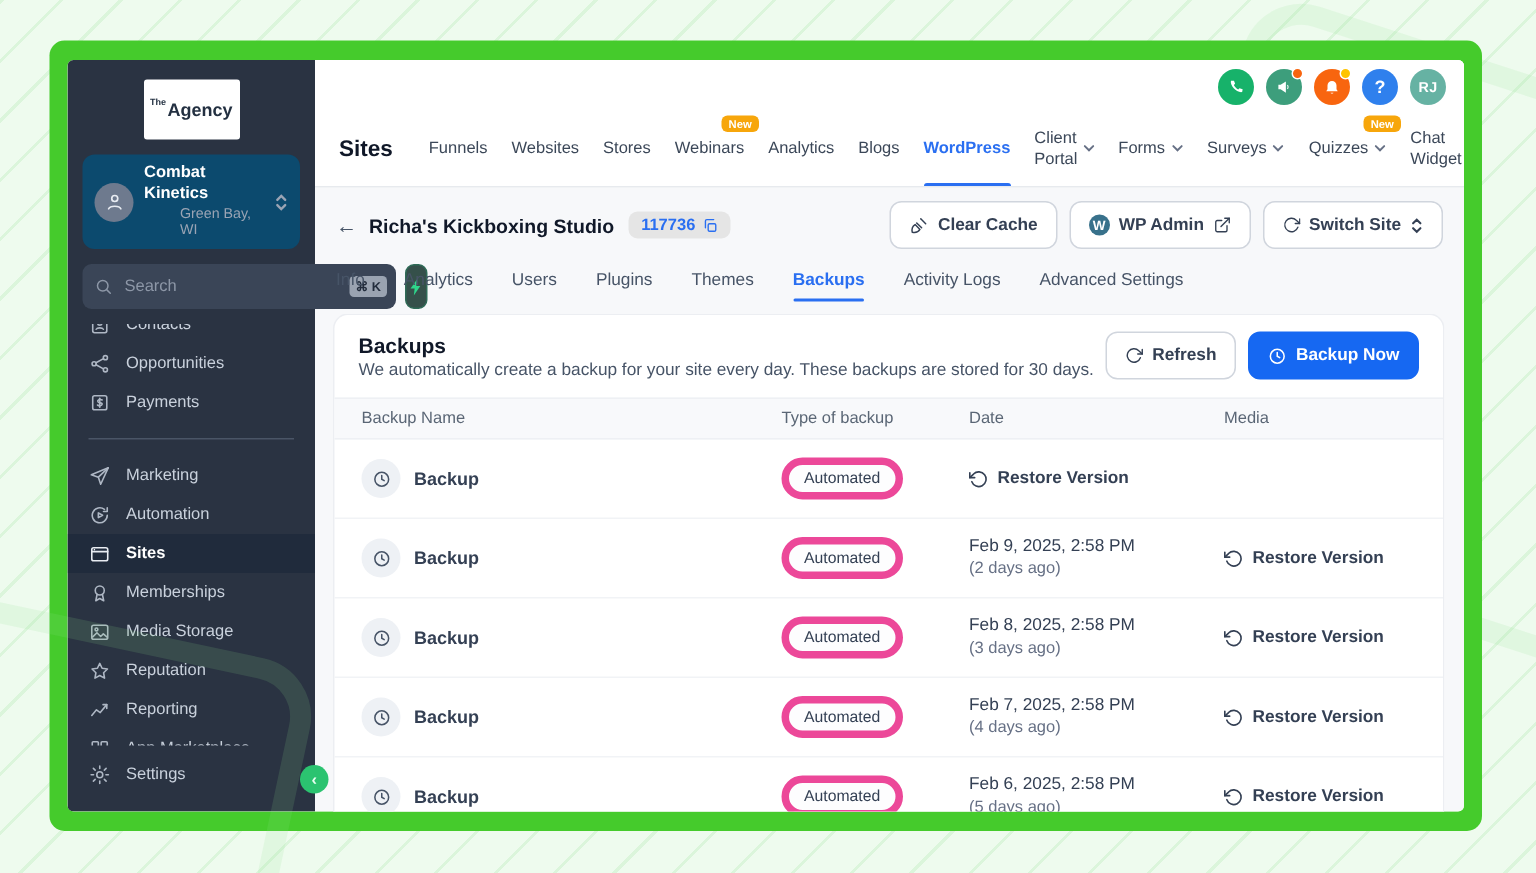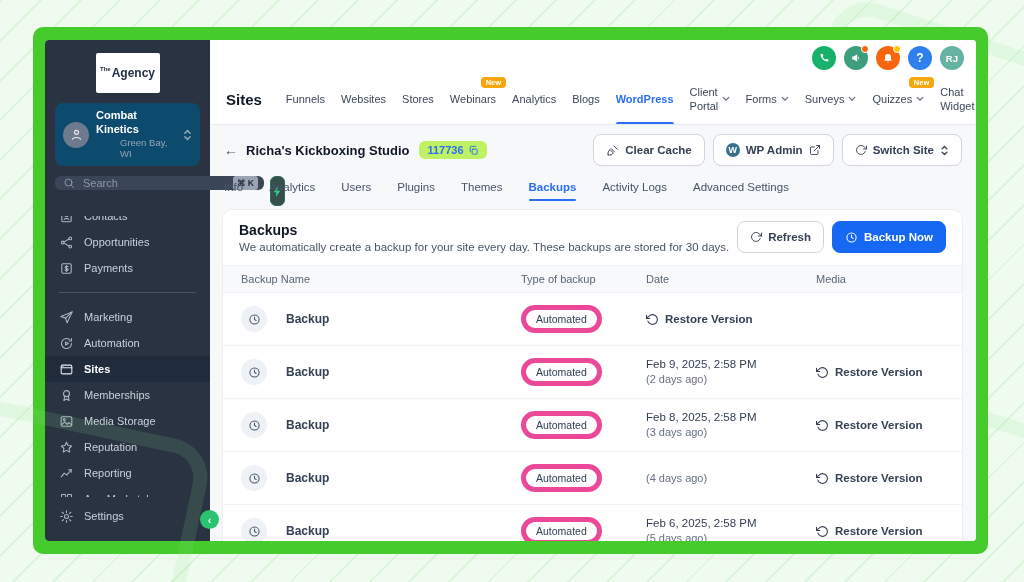--- a/index.html
+++ b/index.html
@@ -19,21 +19,21 @@
   .sidebar{position:relative;width:165px;flex:0 0 165px;background:#2a3342;color:#c9d1dc;display:flex;flex-direction:column;}
   .logo-box{width:64px;height:40px;background:#fff;border-radius:2px;margin:13px auto 10px;display:flex;align-items:center;justify-content:center;}
   .logo-text{font-family:"Liberation Serif",serif;font-size:12px;color:#233041;font-weight:bold;}
   .logo-prefix{font-size:6px;vertical-align:top;margin-right:1px;}
   .account{margin:0 10px;background:#0c4a6e;border-radius:8px;padding:6px 8px;display:flex;align-items:center;gap:7px;cursor:pointer;}
   .acct-avatar{width:26px;height:26px;border-radius:50%;background:#6e7a8e;color:#e8ecf2;display:flex;align-items:center;justify-content:center;flex:0 0 26px;}
   .acct-name{font-size:11px;font-weight:bold;color:#fff;line-height:1.25;}
   .acct-loc{font-size:9.5px;color:#9aa4b4;line-height:1.25;margin-left:24px;}
   .acct-chev{margin-left:auto;color:#9aa4b4;}
   .search-row{margin:10px 10px 8px;display:flex;gap:6px;}
-  .search-box{flex:1;height:14px;background:#3a4557;border-radius:6px;display:flex;align-items:center;gap:6px;padding:0 6px 0 8px;color:#8d97a7;}
+  .search-box{flex:1;height:30px;background:#3a4557;border-radius:6px;display:flex;align-items:center;gap:6px;padding:0 6px 0 8px;color:#8d97a7;}
   .search-box input{flex:1;min-width:0;background:transparent;border:none;outline:none;color:#cdd4de;font-size:11px;}
   .search-box input::placeholder{color:#8d97a7;}
   .kbd{background:#9aa3b1;color:#232d3d;font-size:8.5px;font-weight:bold;border-radius:3px;padding:2px 4px;white-space:nowrap;}
   .ai-btn{width:30px;height:30px;border-radius:6px;background:#35504a;border:1px solid #2f6b57;display:flex;align-items:center;justify-content:center;cursor:pointer;}
   .nav-list{flex:1;overflow:hidden;margin-top:2px;display:flex;flex-direction:column;}
   .nav-item{height:26px;display:flex;align-items:center;gap:10px;padding:0 14px;font-size:11px;cursor:pointer;flex:0 0 26px;}
   .nav-item.first{margin-top:-13px;}
   .nav-item .nicon{color:#aeb7c4;flex:0 0 15px;}
   .nav-item.active{background:#202b3c;color:#fff;font-weight:bold;}
   .nav-item.active .nicon{color:#e8ecf2;}
@@ -59,42 +59,42 @@
   .tab{position:relative;height:100%;display:flex;align-items:center;gap:4px;font-size:11px;color:#3b4758;cursor:pointer;flex:0 0 auto;}
   .tab.two-line{max-width:40px;white-space:normal;line-height:1.3;}
   .tab.active{color:#2a6ff1;font-weight:bold;}
   .tab.active::after{content:"";position:absolute;left:0;right:0;bottom:0;height:2px;background:#2a6ff1;border-radius:2px 2px 0 0;}
   .tab .chev{color:#667085;}
   .tab-badge{position:absolute;top:3px;right:-10px;background:#f7a60b;color:#fff;font-size:7.5px;font-weight:bold;padding:1px 5px;border-radius:4px;}
 
   .toolbar{margin:8px 14px 0;height:34px;display:flex;align-items:center;flex:0 0 34px;}
   .back-arrow{font-size:14px;color:#475467;cursor:pointer;margin-right:8px;}
   .site-name{font-size:13px;font-weight:bold;color:#101828;}
-  .site-chip{margin-left:10px;display:flex;align-items:center;gap:4px;background:#bef264;color:#2a6ff1;font-size:11px;font-weight:bold;padding:3px 8px;border-radius:6px;cursor:pointer;}
+  .site-chip{margin-left:10px;display:flex;align-items:center;gap:4px;background:#e5e5e5;color:#2a6ff1;font-size:11px;font-weight:bold;padding:3px 8px;border-radius:6px;cursor:pointer;}
   .toolbar-spacer{flex:1;}
   .btn{display:flex;align-items:center;gap:6px;height:32px;padding:0 12px;background:#fff;border:1px solid #d0d5dd;border-radius:8px;font-size:11.5px;font-weight:bold;color:#344054;cursor:pointer;}
   .btn+.btn{margin-left:8px;}
   .wp-logo{width:14px;height:14px;border-radius:50%;background:#38718b;color:#fff;font-size:9px;font-weight:bold;display:flex;align-items:center;justify-content:center;}
 
   .subtabs{margin:6px 14px 0;height:28px;display:flex;gap:26px;align-items:flex-end;flex:0 0 28px;}
   .subtab{position:relative;height:100%;display:flex;align-items:center;font-size:11.5px;color:#475467;cursor:pointer;}
   .subtab.active{color:#2a6ff1;font-weight:bold;}
   .subtab.active::after{content:"";position:absolute;left:0;right:0;bottom:0;height:2px;background:#2a6ff1;border-radius:2px;}
 
   .card{margin:8px 13px 0 12px;background:#fff;border:1px solid #eceef2;border-bottom:none;border-radius:10px 10px 0 0;flex:0 0 auto;}
   .card-head{padding:11px 16px 12px;display:flex;align-items:center;justify-content:space-between;}
   .card-title{font-size:14px;font-weight:bold;color:#101828;}
   .card-desc{font-size:11.5px;color:#475467;margin-top:3px;}
   .card-actions{display:flex;align-items:center;}
   .btn-primary{background:#1668f2;border-color:#1668f2;color:#fff;}
 
   .tgrid{display:grid;grid-template-columns:280px 125px 170px 1fr;align-items:center;padding:0 16px 0 18px;}
   .thead{height:28px;background:#f8f9fb;border-top:1px solid #eef0f4;border-bottom:1px solid #eef0f4;font-size:11px;color:#5a6675;}
   .trow{height:53px;border-bottom:1px solid #f1f3f6;}
-  .cell-name{display:flex;align-items:center;gap:19px;font-size:12px;color:#344054;font-weight:bold;}
+  .cell-name{display:flex;align-items:center;gap:9px;font-size:12px;color:#344054;font-weight:bold;}
   .clock-wrap{width:26px;height:26px;border-radius:50%;background:#eef1f5;display:flex;align-items:center;justify-content:center;color:#475467;}
   .pill{display:inline-block;border:5px solid #ec4899;background:#fdfdfe;border-radius:999px;padding:3px 10px;font-size:10.5px;color:#344054;}
   .date-main{font-size:11.5px;color:#344054;line-height:1.35;}
   .date-sub{font-size:11px;color:#667085;line-height:1.35;}
   .action-link{display:flex;align-items:center;gap:6px;font-size:11.5px;font-weight:bold;color:#344054;cursor:pointer;}
 </style>
 </head>
 <body>
 
 <div class="stage">
@@ -558,20 +558,21 @@
               <span class="clock-wrap">
                   <svg width="13" height="13" viewBox="0 0 24 24" fill="none" stroke="currentColor" stroke-width="1.9" stroke-linecap="round">
                     <circle cx="12" cy="12" r="8.5"></circle>
                     <polyline points="12 7.5 12 12 15 13.8"></polyline>
                   </svg>
                 </span>
               <span>Backup</span>
             </span>
             <span><span class="pill">Automated</span></span>
             <span>
+              <div class="date-main">Feb 7, 2025, 2:58 PM</div>
               <div class="date-sub">(4 days ago)</div>
             </span>
             <span class="action-link">
               <span>
                   <svg width="13" height="13" viewBox="0 0 24 24" fill="none" stroke="currentColor" stroke-width="2" stroke-linecap="round" stroke-linejoin="round">
                     <polyline points="1 4 1 10 7 10"></polyline>
                     <path d="M3.5 15a9 9 0 1 0 2.1-9.4L1 10"></path>
                   </svg>
                 </span>
               <span>Restore Version</span>

